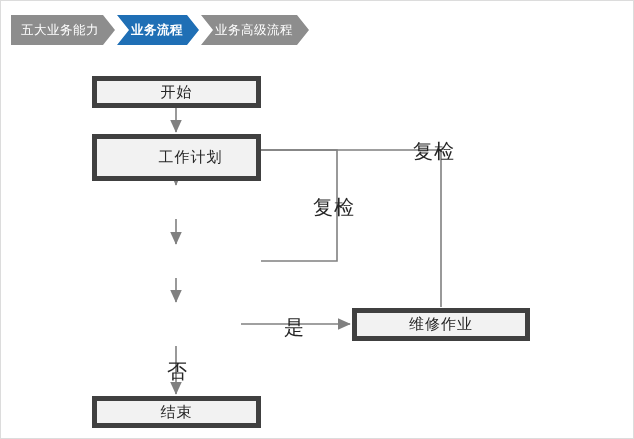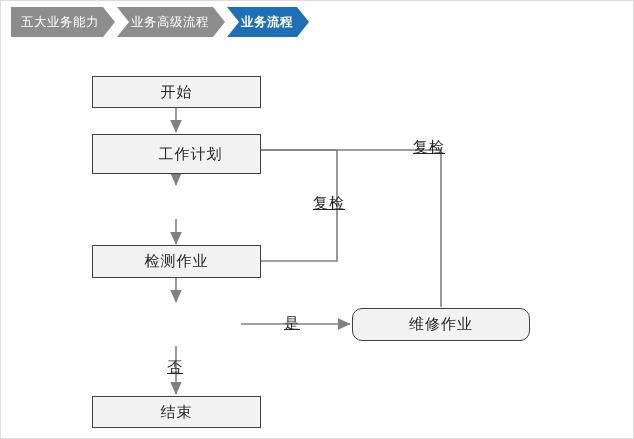--- a/index.html
+++ b/index.html
@@ -20,21 +20,21 @@
     box-sizing: border-box;
   }
 
   
   #breadcrumb {
     position: absolute;
     left: 10px;
     top: 14px;
     height: 14px;
     display: flex;
-    align-items: center;
+    align-items: flex-start;
   }
   .chev {
     position: relative;
     height: 30px;
     display: flex;
     align-items: center;
     justify-content: center;
     color: #ffffff;
     font-size: 12.5px;
     letter-spacing: 0.5px;
@@ -54,21 +54,21 @@
   .chev.active {
     background: #1f6fb5;
     font-weight: bold;
   }
 
   
   .node {
     position: absolute;
     box-sizing: border-box;
     background: #f2f2f2;
-    border: 1px solid #404040;
+    border: 5px solid #404040;
     color: #262626;
     font-size: 15px;
     display: flex;
     align-items: center;
     justify-content: center;
     letter-spacing: 1px;
   }
   .diamond-wrap {
     position: absolute;
     box-sizing: border-box;
@@ -93,41 +93,40 @@
     position: absolute;
     left: 0;
     top: 0;
     width: 634px;
     height: 439px;
     pointer-events: none;
   }
 
   .edge-label {
     position: absolute;
-    font-size: 15px;
+    font-size: 20px;
     color: #262626;
     letter-spacing: 1px;
     white-space: nowrap;
-    text-decoration: underline;
   }
 </style>
 </head>
 <body>
 
 <div id="page">
 
   <div id="breadcrumb">
     <div class="chev first">
       <span>五大业务能力</span>
     </div>
+    <div class="chev active">
+      <span>业务流程</span>
+    </div>
     <div class="chev">
       <span>业务高级流程</span>
-    </div>
-    <div class="chev active">
-      <span>业务流程</span>
     </div>
   </div>
 
   <svg id="wires" viewBox="0 0 634 439">
     <defs>
       <marker id="arrow" markerWidth="9" markerHeight="9" refX="7.5" refY="3.6" orient="auto">
         <path d="M0,0 L8,3.6 L0,7.2 z" fill="#808080"></path>
       </marker>
     </defs>
     <g stroke="#808080" stroke-width="1.6" fill="none">
@@ -147,31 +146,28 @@
       <path d="M260,260 L336,260 L336,149 L196,149" marker-end="url(#arrow)"></path>
 
       <path d="M440,306 L440,149 L196,149" marker-end="url(#arrow)"></path>
     </g>
   </svg>
 
   <div class="node" style="left:91px; top:75px; width:169px; height:32px;">
     <span>开始</span>
   </div>
 
-  <div class="node" style="left:91px; top:133px; width:169px; height:40px;padding-left:28px;">
+  <div class="node" style="left:91px; top:133px; width:169px; height:47px;padding-left:28px;">
     <span>工作计划</span>
   </div>
 
 
-  <div class="node" style="left:91px; top:244px; width:169px; height:33px;">
-    <span>检测作业</span>
-  </div>
 
 
-  <div class="node" style="left:351px; top:307px; width:178px; height:33px;border-radius:10px;">
+  <div class="node" style="left:351px; top:307px; width:178px; height:33px;">
     <span>维修作业</span>
   </div>
 
   <div class="node" style="left:91px; top:395px; width:169px; height:32px;">
     <span>结束</span>
   </div>
 
   <div class="edge-label" style="left:412px; top:137px;">
     <span>复检</span>
   </div>

